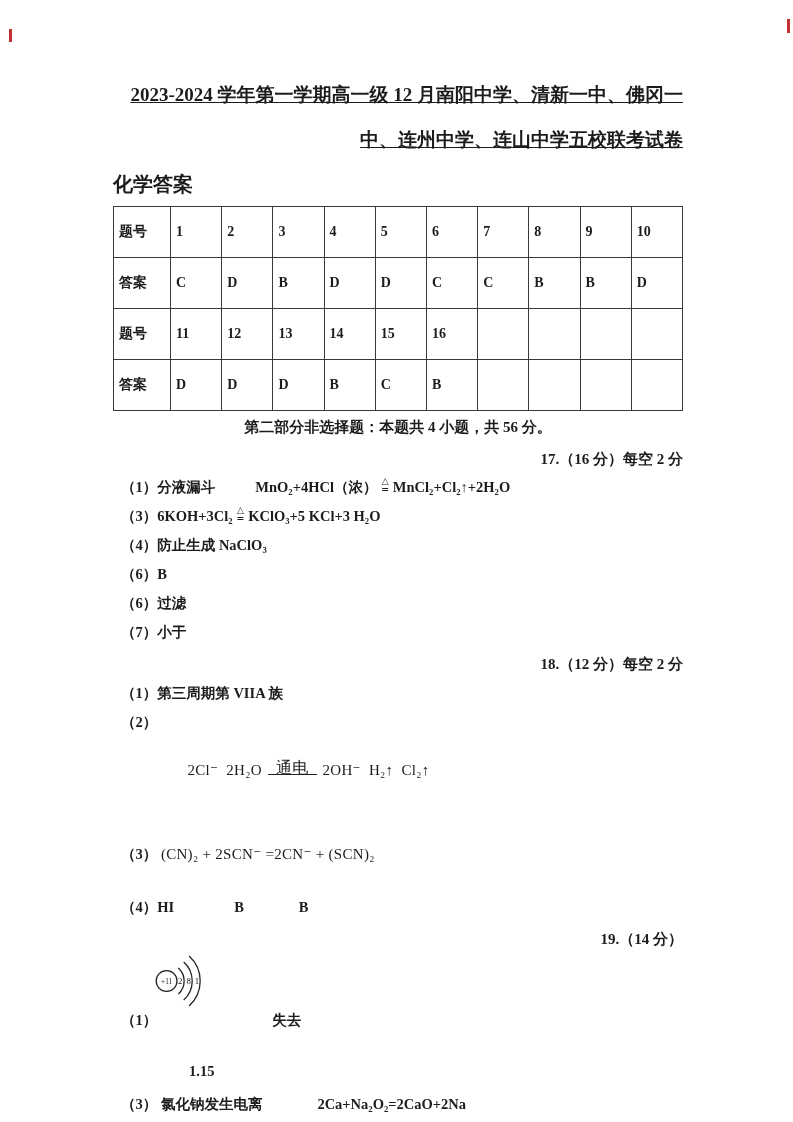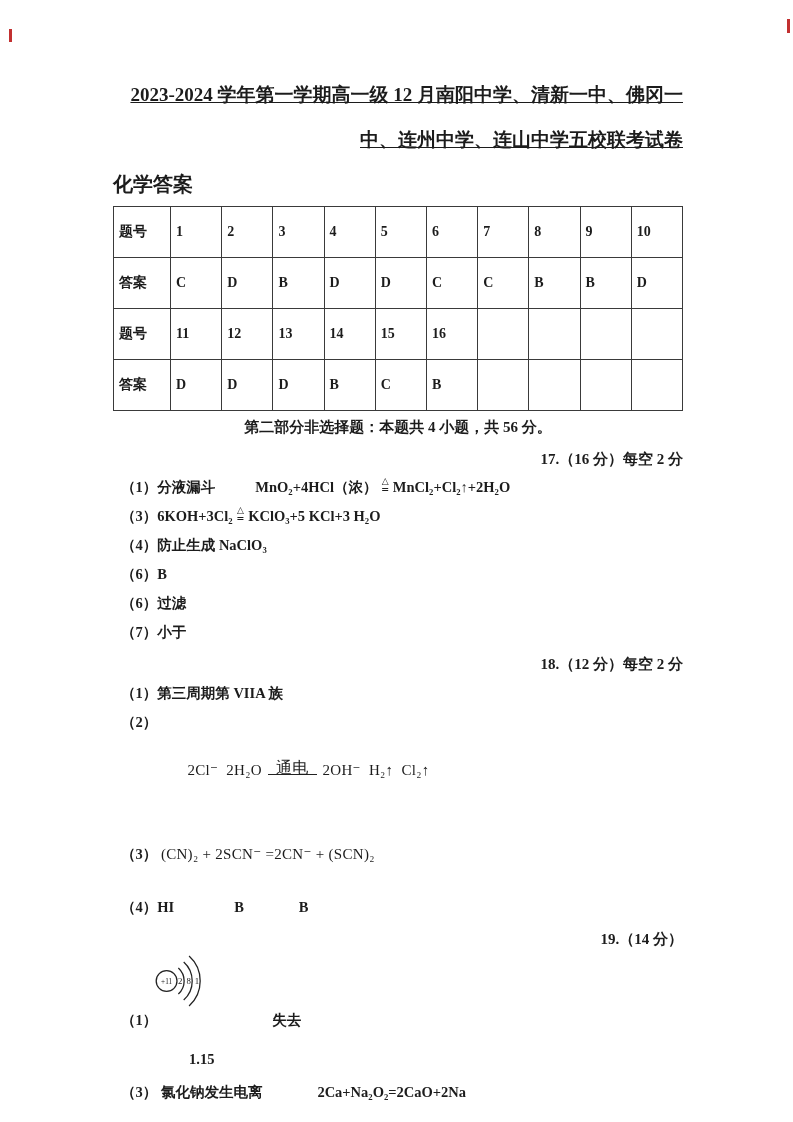--- a/index.html
+++ b/index.html
@@ -56,21 +56,21 @@
   .q18-eq-line { margin-top:10px; margin-left:42px; }
   .sp46 { margin-top:46px; }
   .sp34 { margin-top:34px; }
 
   .q19-head { margin-top:13px; }
   .atom { display:block; margin:4px 0 0 36px; }
   .atom path, .atom circle { fill:none; stroke:#222; stroke-width:1.6; }
   .atom text { fill:#222; font-family:"Liberation Serif","DejaVu Sans",serif; }
   .q19-i1 { margin-top:2px; }
   .q19-i2 { margin-top:22px; }
-  .q19-val { margin-top:20px; margin-left:76px; }
+  .q19-val { margin-top:32px; margin-left:76px; }
   .q19-i3 { margin-top:14px; }
 </style>
 </head>
 <body>
 
 <div>
   <div class="red-mark red-mark-tl"></div>
   <div class="red-mark red-mark-tr"></div>
 
   <div class="content">

